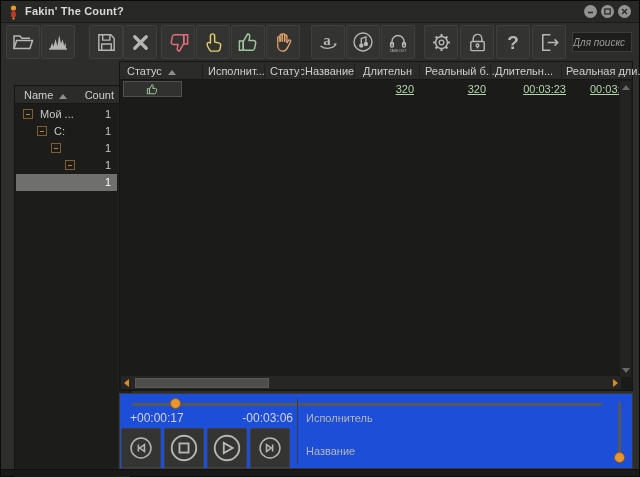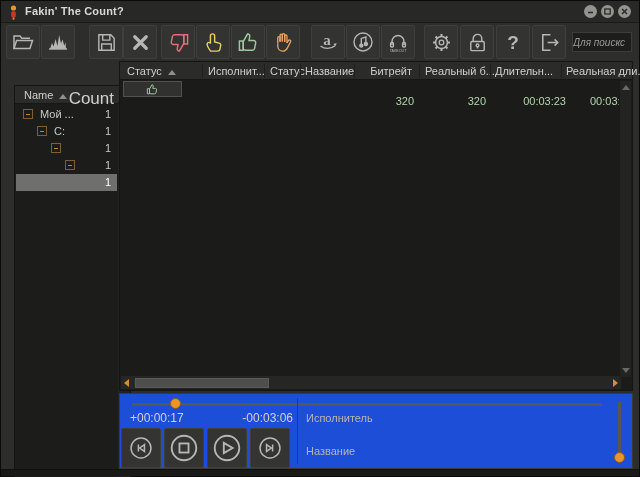--- a/index.html
+++ b/index.html
@@ -24,21 +24,21 @@
   .search-input { position:absolute; left:571px; top:9px; width:60px; height:20px;
     background:#1d1d1b; border:1px solid #3c3c3a; color:#9a9a96; font-style:italic;
     font-size:10px; padding:0 0; font-family:"Liberation Sans","DejaVu Sans",sans-serif; }
   .search-input::placeholder { color:#9a9a96; opacity:1; }
   
   .tree-panel { position:absolute; left:13px; top:60px; width:117px; height:408px;
     background:#1c1c1a; border:1px solid #151513;margin-top:24px; }
   .tree-header { position:absolute; left:0; top:0; width:100%; height:18px;
     background:#2b2b29; border-bottom:1px solid #171715; }
   .tree-header .hname { position:absolute; left:9px; top:3px; font-size:11px; color:#cfcfcb; }
-  .tree-header .hcount { position:absolute; right:16px; top:3px; font-size:17px; color:#cfcfcb; }
+  .tree-header .hcount { position:absolute; right:16px; top:3px; font-size:11px; color:#cfcfcb; }
   .sort-asc { display:inline-block; width:0; height:0; border-left:4px solid transparent;
     border-right:4px solid transparent; border-bottom:5px solid #8f8f8b; margin-left:6px; }
   .tree-row { position:absolute; left:1px; width:101px; height:17px; font-size:11px;
     color:#c9c9c5; cursor:pointer; }
   .tree-row.selected { background:#6f6f6d; color:#fff; }
   .expander { position:absolute; top:3px; width:10px; height:10px; background:#1e1c1a;
     border:1px solid #7d5f33; }
   .expander::after { content:""; position:absolute; left:2px; top:4px; width:4px; height:1px;
     background:#c0842c; }
   .tree-label { position:absolute; top:2px; }
@@ -52,21 +52,21 @@
   .table-panel { position:absolute; left:118px; top:60px; width:514px; height:330px;
     background:#1b1b1a; border:1px solid #151513; }
   .t-header { position:absolute; left:0; top:0; width:100%; height:18px;
     background:#2b2b29; border-bottom:1px solid #171715; font-size:11px; color:#cfcfcb; }
   .hcell { position:absolute; top:3px; white-space:nowrap; cursor:pointer;text-align:center; }
   .hsep { position:absolute; top:2px; width:1px; height:14px; background:#1f1f1d; }
   .t-row { position:absolute; left:0; top:19px; width:100%; height:17px; font-size:11px; }
   .status-cell { position:absolute; left:3px; top:0; width:59px; height:16px;
     background:#313130; border:1px solid #515150; display:flex; align-items:center;
     justify-content:center; }
-  .val { position:absolute; top:14px; color:#b4d4ac; white-space:nowrap; }
+  .val { position:absolute; top:2px; color:#b4d4ac; white-space:nowrap;text-decoration:underline; }
   .v-scroll { position:absolute; right:1px; top:19px; width:12px; height:296px;
     background:#232321; border-left:1px solid #1a1a18; z-index:5; }
   .h-scroll { position:absolute; left:1px; bottom:1px; width:500px; height:14px;
     background:#262624; border-top:1px solid #1a1a18; }
   .h-thumb { position:absolute; left:14px; top:2px; width:134px; height:10px;
     background:#4e4e4c; border:1px solid #5a5a58; cursor:pointer; }
   .arr-l-o, .arr-r-o { position:absolute; top:3px; width:0; height:0; cursor:pointer;
     border-top:4px solid transparent; border-bottom:4px solid transparent; }
   .arr-l-o { left:3px; border-right:5px solid #d88d2b; }
   .arr-r-o { right:3px; border-left:5px solid #d88d2b; }
@@ -292,21 +292,21 @@
       <span class="arr-dn-g"></span>
     </div>
   </div>
 
   <div class="table-panel">
     <div class="t-header">
       <span class="hcell" style="left:7px"><span>Статус</span><span class="sort-asc"></span></span>
       <span class="hcell" style="left:88px">Исполнит...</span>
       <span class="hcell" style="left:150px">Статус</span>
       <span class="hcell" style="left:185px">Название</span>
-      <span class="hcell" style="right:220px">Битрейт</span>
+      <span class="hcell" style="right:220px">Длительн</span>
       <span class="hcell" style="left:305px">Реальный б...</span>
       <span class="hcell" style="left:375px">Длительн...</span>
       <span class="hcell" style="left:446px">Реальная дли...</span>
       <span class="hsep" style="left:82px"></span>
         <span class="hsep" style="left:144px"></span>
       <span class="hsep" style="left:180px"></span>
         <span class="hsep" style="left:234px"></span>
       <span class="hsep" style="left:299px"></span>
         <span class="hsep" style="left:370px"></span>
       <span class="hsep" style="left:441px"></span>

